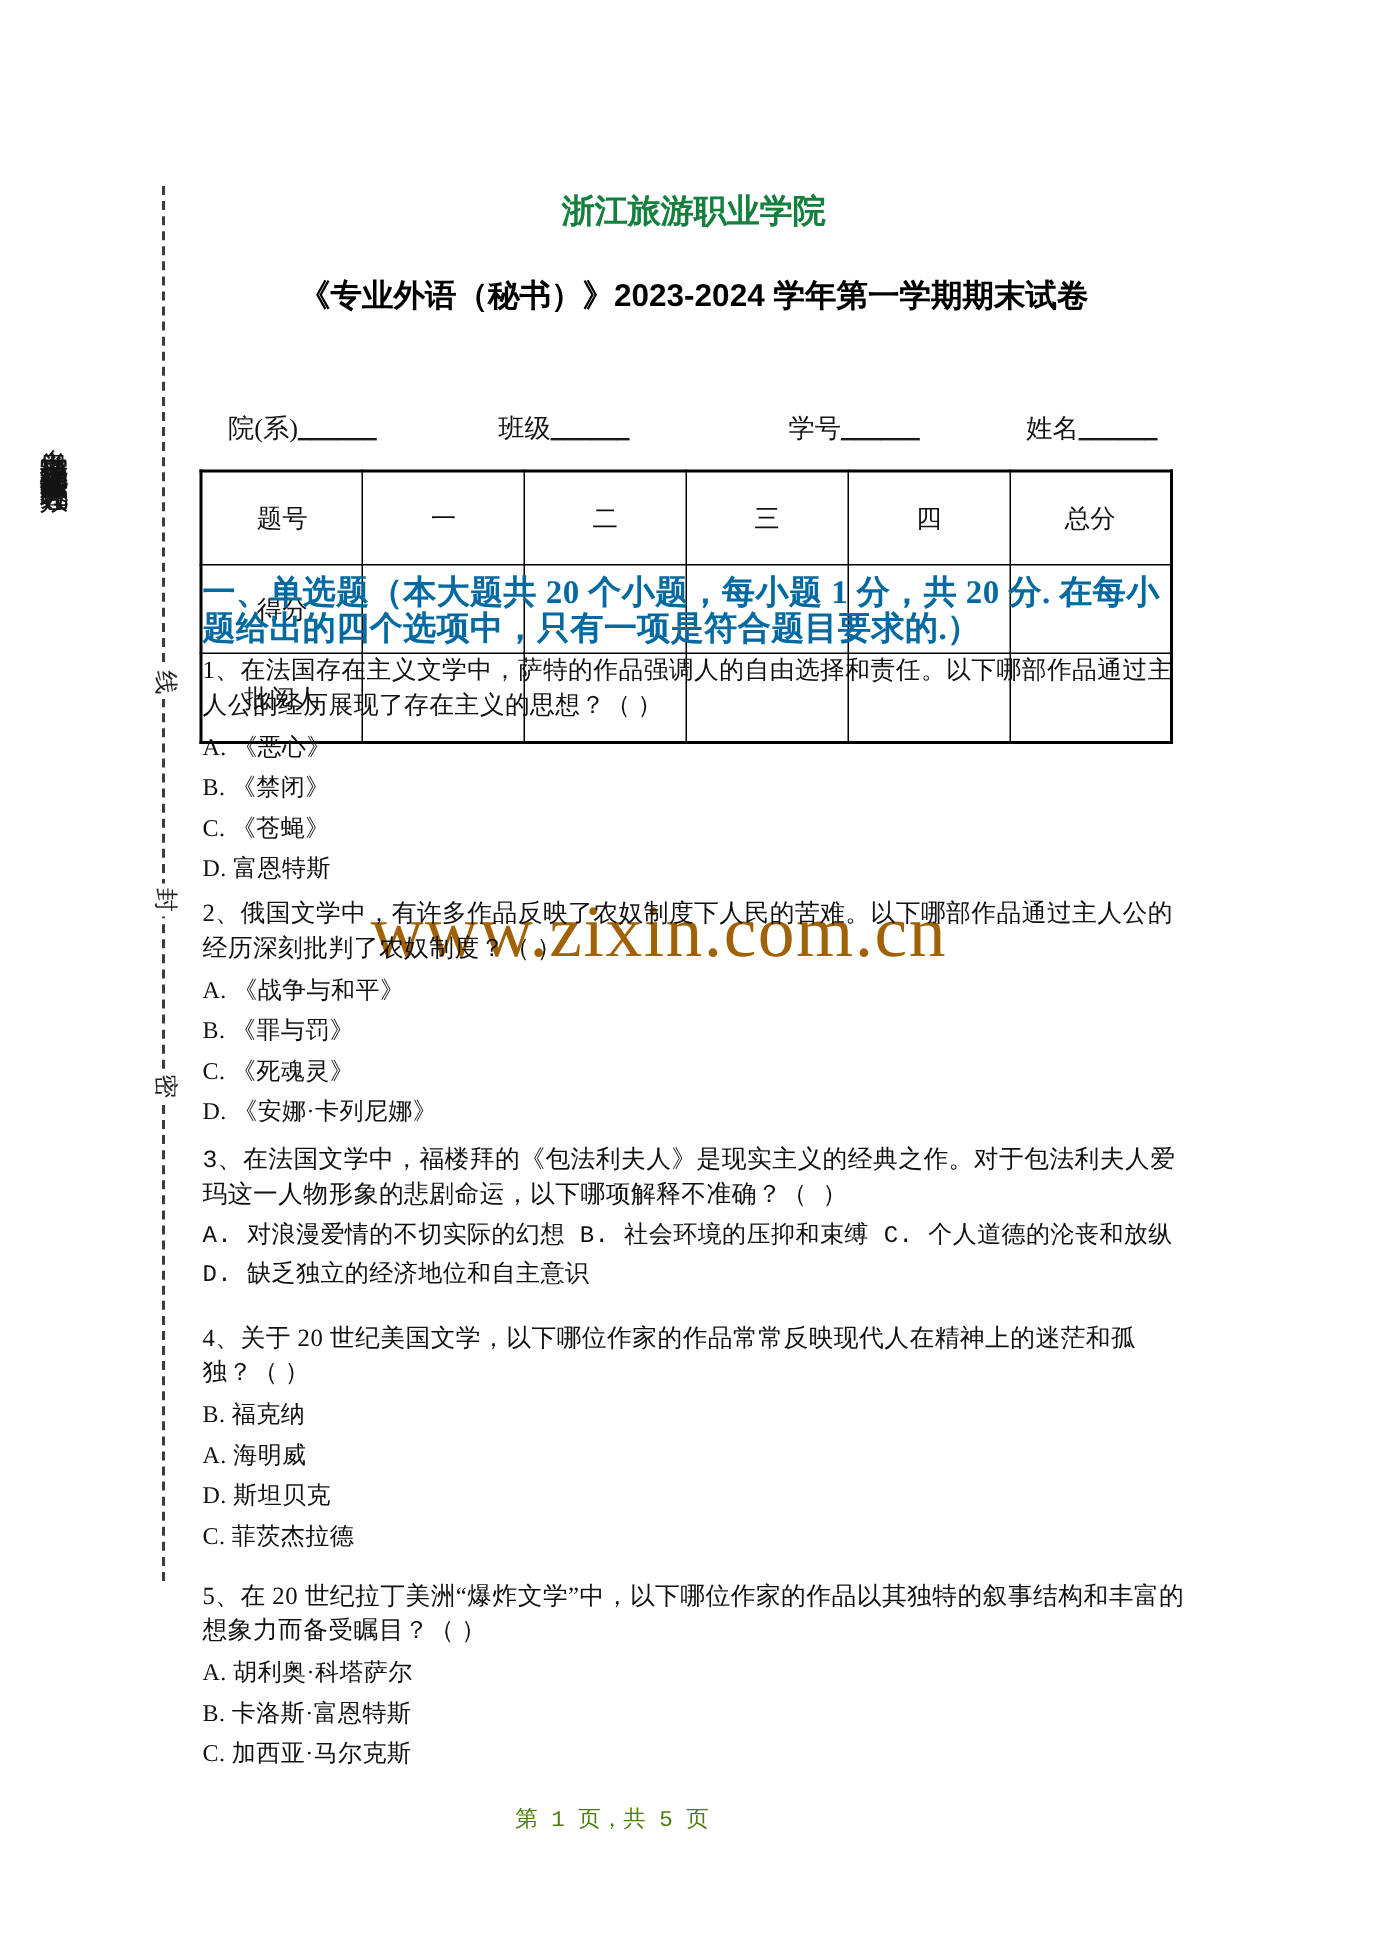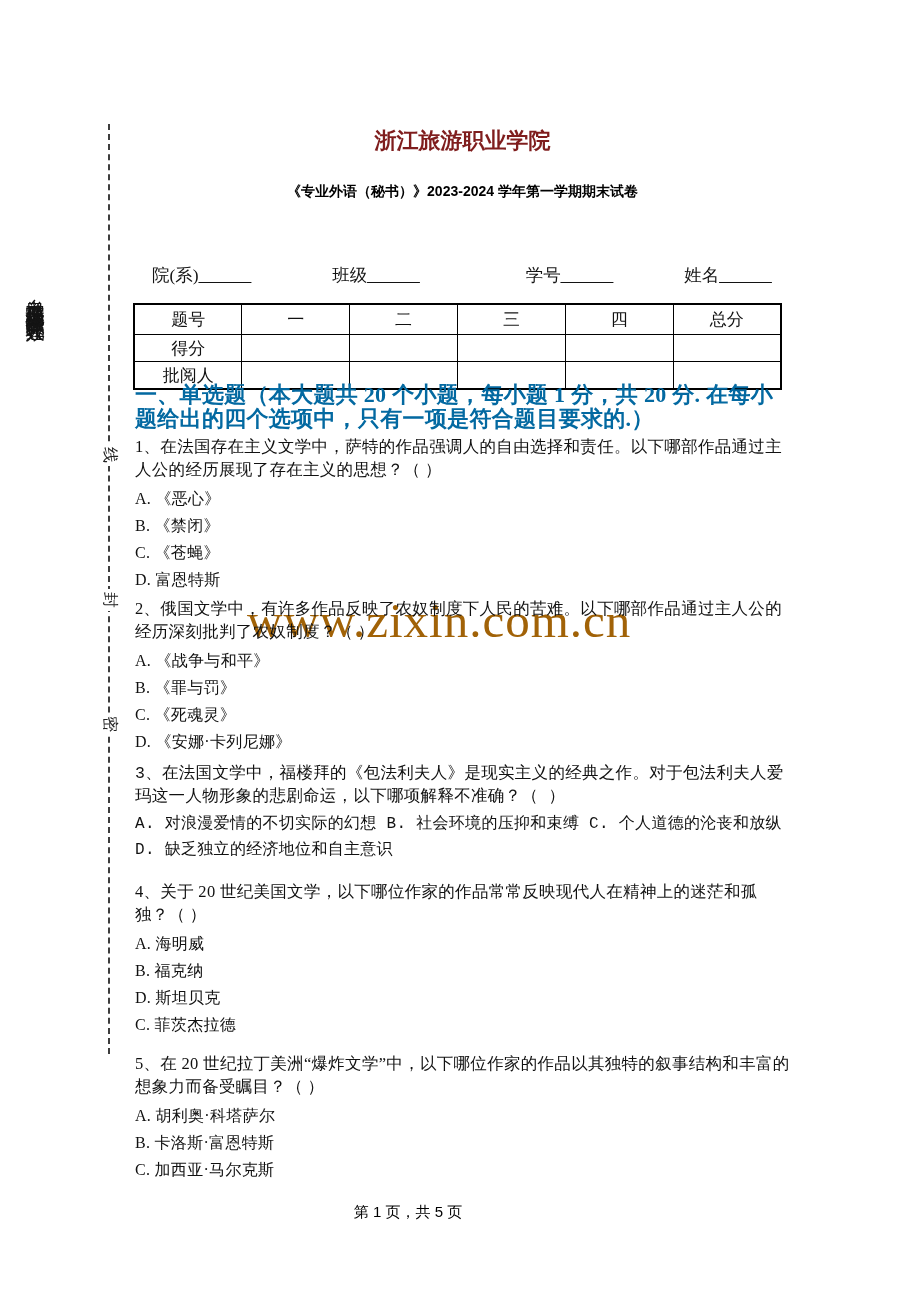--- a/index.html
+++ b/index.html
@@ -41,63 +41,63 @@
     white-space:nowrap;
     margin-left:16px;
   }
   
   .content{
     position:absolute;left:135px;top:0;width:655px;z-index:1;
   }
   .title{
     margin:126px 0 0 0;text-align:center;
     font-family:"Liberation Sans","DejaVu Sans",sans-serif;
-    font-weight:bold;font-size:22px;color:#7f1d1d;
+    font-weight:bold;font-size:22px;color:#15803d;
   }
   .subtitle{
     margin:27px 0 0 0;text-align:center;
     font-family:"Liberation Sans","DejaVu Sans",sans-serif;
-    font-weight:bold;font-size:14px;color:#000;
+    font-weight:bold;font-size:21px;color:#000;
     white-space:nowrap;
   }
   .form-row{
     margin-top:62px;display:flex;align-items:flex-end;
     font-size:17.5px;color:#141414;white-space:nowrap;
   }
   .form-field{display:inline-block;}
   .ff0{margin-left:17px;} .ff1{margin-left:81px;}
   .ff2{margin-left:106px;} .ff3{margin-left:71px;}
   .blank{letter-spacing:0;text-decoration:underline;}
   
   table.score{
     margin-top:16px;margin-left:-2px;
     border-collapse:collapse;table-layout:fixed;width:649px;
   }
   table.score td{
     border:1px solid #000;height:26px;text-align:center;
-    font-size:17px;padding:0;
+    font-size:17px;padding:16px;
   }
   table.score tr.head td{height:29px;}
   table.score{border:2px solid #000;}
   
   .abs{position:absolute;left:0;width:655px;}
   .section-heading{
     top:383px;font-weight:bold;font-size:22px;line-height:24px;
     color:#0369a1;letter-spacing:0.3px;
   }
   .question .stem{font-size:16.5px;line-height:23px;letter-spacing:0.3px;margin:0;}
   .question ul{list-style:none;margin:4px 0 0 0;padding:0;}
   .question li{font-size:16px;line-height:27px;letter-spacing:0.3px;}
   .question .inline-options{font-size:16px;line-height:26px;letter-spacing:0.3px;margin:3px 0 1px 0;}
   .q1{top:435px;} .q2{top:597px;} .q3{top:762px;font-family:Liberation Mono, monospace;} .q4{top:880px;} .q5{top:1052px;}
   
   .footer{
     position:absolute;left:0;top:1203px;width:816px;
-    text-align:center;font-size:15px;color:#000000;
-    font-family:Liberation Sans, sans-serif;
+    text-align:center;font-size:15px;color:#4d7c0f;
+    font-family:Liberation Mono, monospace;
   }
 </style>
 </head>
 <body>
 
 <div class="notice">自觉遵守考场纪律如考试作弊此答卷无效</div>
 
 <div class="seal-line"></div>
 <div class="seal-char c0">线</div>
 <div class="seal-char c1">封</div>
@@ -168,22 +168,22 @@
   </div>
 
   <div class="abs question q3">
     <p class="stem">3、在法国文学中，福楼拜的《包法利夫人》是现实主义的经典之作。对于包法利夫人爱玛这一人物形象的悲剧命运，以下哪项解释不准确？（ ）</p>
     <p class="inline-options">A. 对浪漫爱情的不切实际的幻想 B. 社会环境的压抑和束缚 C. 个人道德的沦丧和放纵 D. 缺乏独立的经济地位和自主意识</p>
   </div>
 
   <div class="abs question q4">
     <p class="stem">4、关于 20 世纪美国文学，以下哪位作家的作品常常反映现代人在精神上的迷茫和孤独？（ ）</p>
     <ul>
+      <li>B. 福克纳</li>
       <li>A. 海明威</li>
-      <li>B. 福克纳</li>
       <li>D. 斯坦贝克</li>
       <li>C. 菲茨杰拉德</li>
     </ul>
   </div>
 
   <div class="abs question q5">
     <p class="stem">5、在 20 世纪拉丁美洲“爆炸文学”中，以下哪位作家的作品以其独特的叙事结构和丰富的想象力而备受瞩目？（ ）</p>
     <ul>
       <li>A. 胡利奥·科塔萨尔</li>
       <li>B. 卡洛斯·富恩特斯</li>

